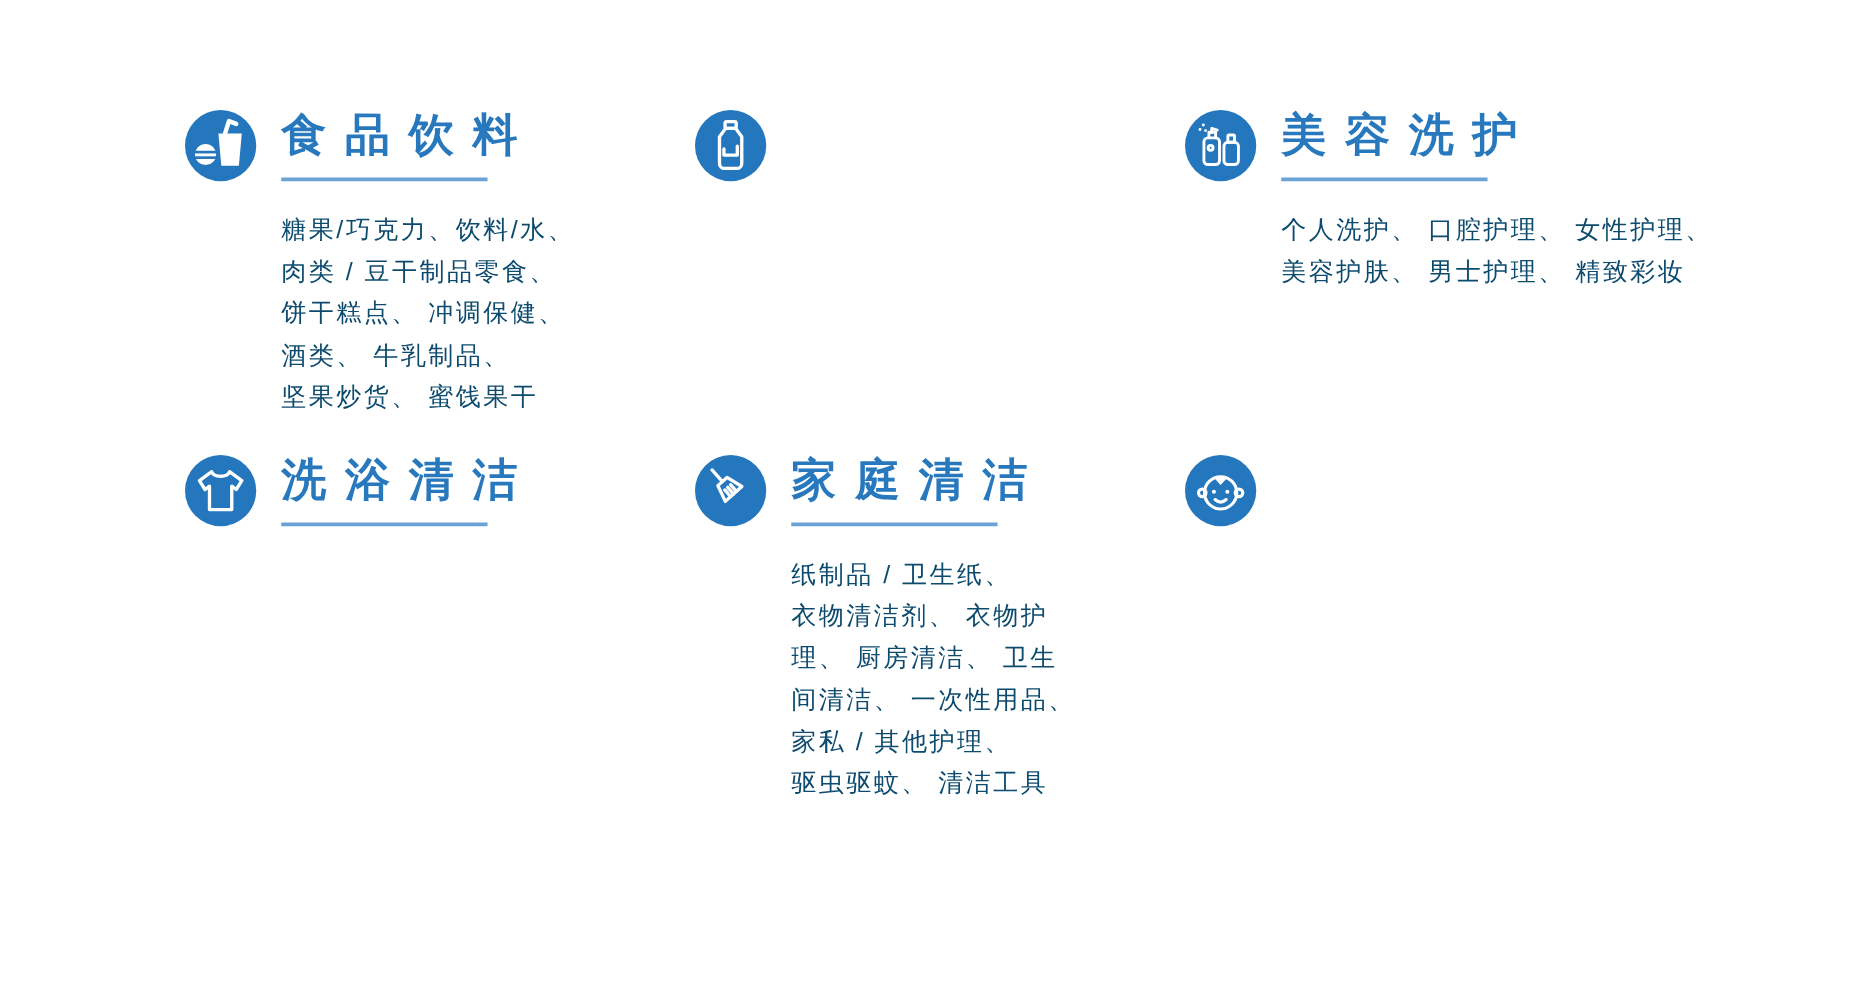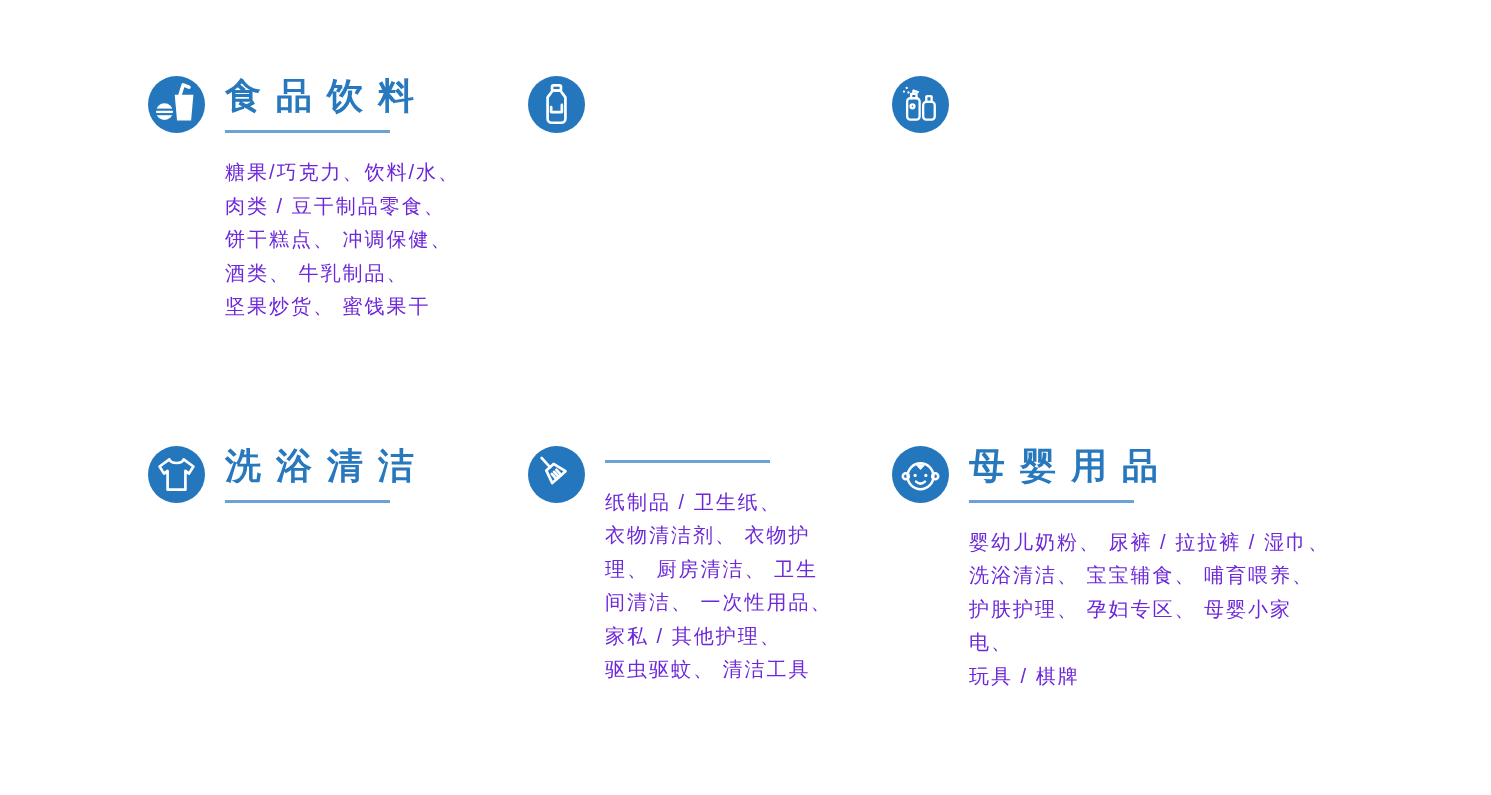--- a/index.html
+++ b/index.html
@@ -11,25 +11,26 @@
   .canvas {
     position: relative;
     width: 1491px;
     height: 795px;
     background: #ffffff;
     overflow: hidden;
   }
   .grid {
     position: absolute;
     left: 148px;
-    top: 76px;
+    top: 88px;
     display: grid;
     grid-template-columns: 380px 364px 440px;
     grid-row-gap: 122px;
     grid-column-gap: 0px;
+    gap: 28px;
   }
   .card {
     display: flex;
     align-items: flex-start;
   }
   .icon-circle {
     flex: 0 0 auto;
     width: 57px;
     height: 57px;
     border-radius: 50%;
@@ -52,21 +53,21 @@
     white-space: nowrap;
   }
   .title-underline {
     width: 165px;
     height: 3px;
     background: #6ba3d6;
     margin-top: 14px;
   }
   .card-desc {
     margin-top: 23px;
-    color: #6d28d9;
+    color: #0c4a6e;
     font-size: 20px;
     line-height: 33.5px;
     letter-spacing: 2px;
     white-space: pre-line;
   }
 </style>
 </head>
 <body>
 
 <div class="canvas">
@@ -116,20 +117,26 @@
             <rect x="35" y="29" width="13" height="20" rx="3.5"></rect>
             <rect x="38.5" y="22.5" width="6" height="6.5" rx="1"></rect>
           </g>
           <g fill="#ffffff" stroke="none">
             <circle cx="16.5" cy="13.5" r="1.3"></circle>
             <circle cx="13.5" cy="17.5" r="1.3"></circle>
             <circle cx="18.5" cy="18.5" r="1.3"></circle>
           </g>
         </svg>
       </div>
+      <div class="card-body">
+        <div class="card-title">美容洗护</div>
+        <div class="title-underline"></div>
+        <div class="card-desc">个人洗护、 口腔护理、 女性护理、
+美容护肤、 男士护理、 精致彩妆</div>
+      </div>
     </div>
 
     <div class="card">
       <div class="icon-circle" aria-label="tshirt-icon">
         <svg width="57" height="57" viewBox="0 0 64 64">
           <path d="M24 15 L13 23 L18 31 L22 28 L22 49 H42 V28 L46 31 L51 23 L40 15 C38 20.5 26 20.5 24 15 Z" stroke="#ffffff" stroke-width="3" fill="none" stroke-linejoin="round" stroke-linecap="round"></path>
         </svg>
       </div>
       <div class="card-body">
         <div class="card-title">洗浴清洁</div>
@@ -141,20 +148,21 @@
       <div class="icon-circle" aria-label="broom-icon">
         <svg width="57" height="57" viewBox="0 0 64 64">
           <g transform="rotate(-42 32 32)" stroke="#ffffff" stroke-width="3" fill="none" stroke-linejoin="round" stroke-linecap="round">
             <path d="M32 7 V21"></path>
             <path d="M26.5 21 H37.5 L42 36 H22 Z"></path>
             <path d="M28.5 28 v8 M32 28 v8 M35.5 28 v8"></path>
           </g>
         </svg>
       </div>
       <div class="card-body">
+        <div class="card-title">家庭清洁</div>
         <div class="title-underline"></div>
         <div class="card-desc">纸制品 / 卫生纸、
 衣物清洁剂、 衣物护
 理、 厨房清洁、 卫生
 间清洁、 一次性用品、
 家私 / 其他护理、
 驱虫驱蚊、 清洁工具</div>
       </div>
     </div>
 
@@ -165,24 +173,16 @@
             <circle cx="32" cy="34" r="14.5"></circle>
             <circle cx="15.5" cy="34" r="3.4"></circle>
             <circle cx="48.5" cy="34" r="3.4"></circle>
             <path d="M27 40 q5 4.5 10 0"></path>
           </g>
           <path d="M26 20.5 l6 6.5 6 -6.5 z" fill="#ffffff" stroke="none"></path>
           <circle cx="26" cy="33" r="1.8" fill="#ffffff"></circle>
           <circle cx="38" cy="33" r="1.8" fill="#ffffff"></circle>
         </svg>
       </div>
-      <div class="card-body">
-        <div class="card-title">母婴用品</div>
-        <div class="title-underline"></div>
-        <div class="card-desc">婴幼儿奶粉、 尿裤 / 拉拉裤 / 湿巾、
-洗浴清洁、 宝宝辅食、 哺育喂养、
-护肤护理、 孕妇专区、 母婴小家电、
-玩具 / 棋牌</div>
-      </div>
     </div>
 
   </div>
 </div>
 
 </body></html>

